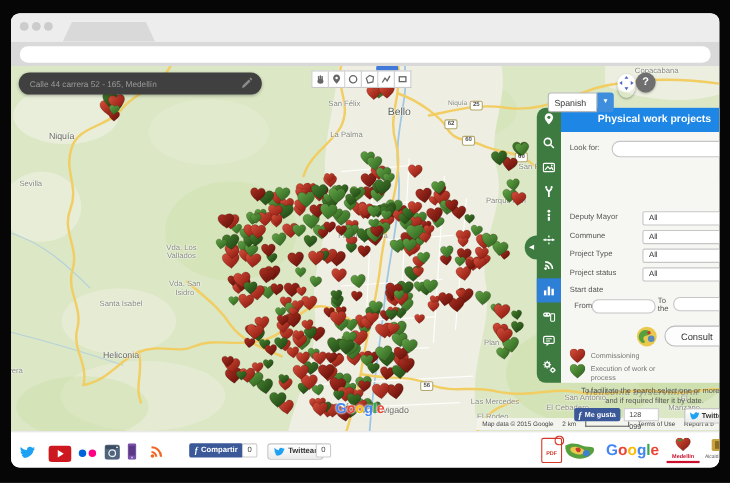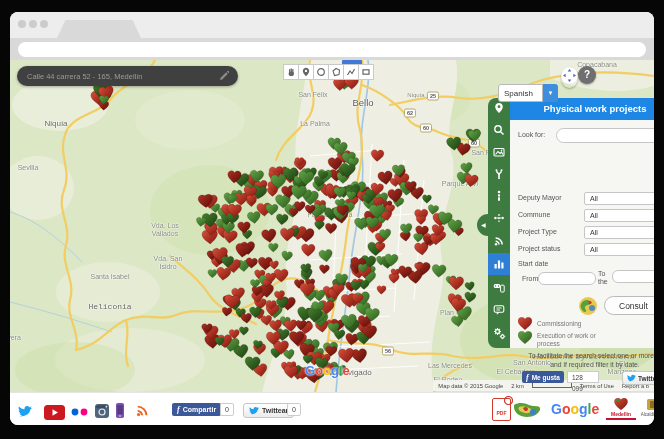--- a/index.html
+++ b/index.html
@@ -172,21 +172,21 @@
         <div class="mlabel town" style="left: 46px; top: 64px;">Niquía</div>
         <div class="mlabel" style="left: 18px; top: 108px;">Sevilla</div>
         <div class="mlabel" style="left: 320px; top: 155px; font-size: 6.5px;">Parque Explora</div>
         <div class="mlabel" style="left: 450px; top: 124px;">Parque Arví</div>
         <div class="mlabel" style="left: 478px; top: 93px;">San Pedro</div>
         <div class="mlabel" style="left: 155px; top: 170px;">Vda. Los
 Vallados</div>
         <div class="mlabel" style="left: 158px; top: 203px;">Vda. San
 Isidro</div>
         <div class="mlabel" style="left: 100px; top: 217px;">Santa Isabel</div>
-        <div class="mlabel town" style="left: 100px; top: 247px; font-family: Liberation Mono, monospace;">Heliconia</div>
+        <div class="mlabel town" style="left: 100px; top: 263px;">Heliconia</div>
         <div class="mlabel" style="left: 437px; top: 253px;">Plan</div>
         <div class="mlabel" style="left: 4px; top: 278px;">vera</div>
         <div class="mlabel city" style="left: 295px; top: 312px;">Itagüí</div>
         <div class="mlabel town" style="left: 345px; top: 313px;">Envigado</div>
         <div class="mlabel" style="left: 440px; top: 306px;">Las Mercedes</div>
         <div class="mlabel" style="left: 438px; top: 320px;">El Rodeo</div>
         <div class="mlabel" style="left: 506px; top: 312px;">El Cebadero</div>
         <div class="mlabel" style="left: 522px; top: 303px;">San Antonio</div>
         <div class="mlabel" style="left: 612px; top: 308px;">El Manzano</div>
         <div class="shield" style="left: 423px; top: 36px;">25</div>

